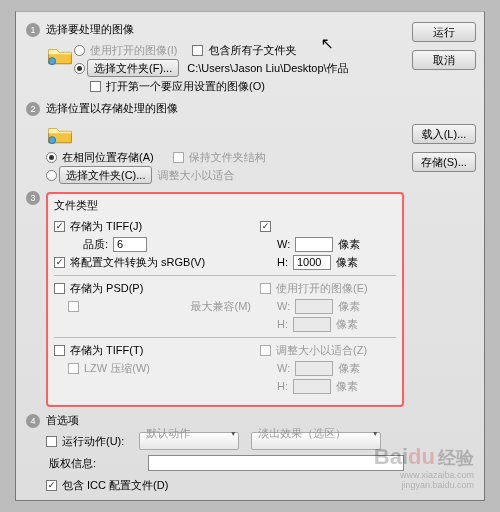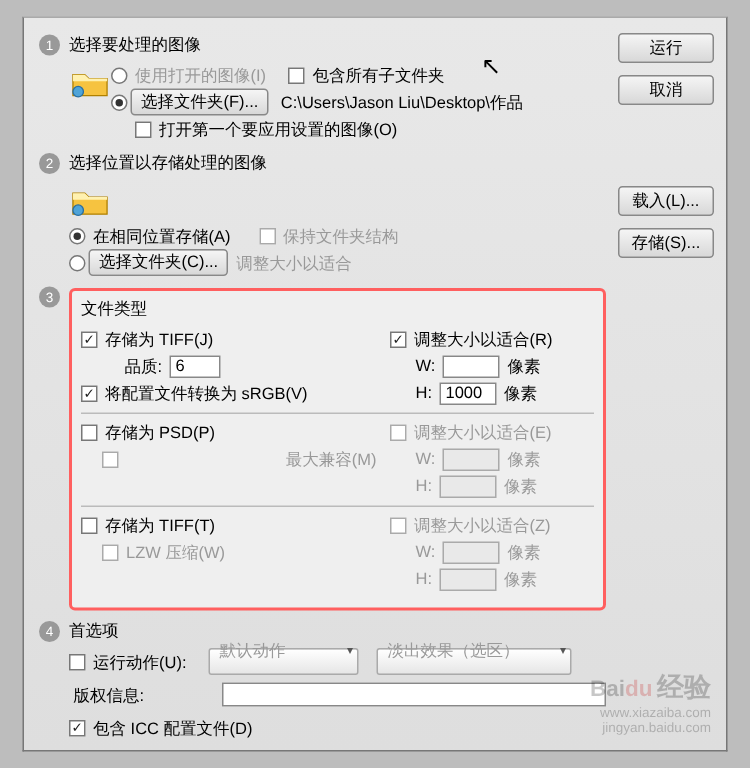--- a/index.html
+++ b/index.html
@@ -86,21 +86,21 @@
     border-radius: 2px; font-size: 11px; padding: 0 14px 16px 6px; position:relative;
     display:inline-flex; align-items:center;
   }
   .combo.dis { color:#999; border-color:#aaa;}
   .combo::after { content:"▾"; position:absolute; right:3px; font-size:8px; color:#555;}
   .longinp { height:16px; border:1px solid #888; background:#fff; flex:1; margin-left:6px;}
   .watermark {
     position:absolute; right:10px; bottom:10px;
     color:rgba(0,0,0,0.22); text-align:right; font-family: Arial;
   }
-  .watermark .big{font-size:15px; font-weight:bold;}
+  .watermark .big{font-size:22px; font-weight:bold;}
   .watermark .cn{font-size:18px; font-weight:bold;}
   .watermark .url{font-size:9px;}
   .cursor { position:absolute; top:22px; right:150px; font-size:16px; color:#000;}
 </style>
 </head>
 <body>
 
 <div class="window">
   <span class="cursor">↖</span>
 
@@ -188,21 +188,20 @@
                 <input class="inp" style="width: 34px;" value="6">
               </div>
               <div class="row">
                 <span class="cb on"></span>
                 <span class="lbl">将配置文件转换为 sRGB(V)</span>
               </div>
             </div>
             <div class="subright">
               <div class="row">
                 <span class="cb on"></span>
-                <span class="lbl">调整大小以适合(R)</span>
               </div>
               <div class="row" style="padding-left:14px;">
                 <span class="lbl">W:</span>
                 <input class="inp" style="width: 38px;" value="">
                 <span class="lbl">像素</span>
               </div>
               <div class="row" style="padding-left:14px;">
                 <span class="lbl">H:</span>
                 <input class="inp" style="width: 38px;" value="1000">
                 <span class="lbl">像素</span>
@@ -219,21 +218,21 @@
               </div>
               <div class="row" style="padding-left:14px;justify-content:space-between;">
                 <span class="cb dis"></span>
                 <span class="lbl dis">最大兼容(M)</span>
               </div>
               <div class="row"></div>
             </div>
             <div class="subright">
               <div class="row">
                 <span class="cb dis"></span>
-                <span class="lbl dis">调整大小以适合(E)</span>
+                <span class="lbl dis">使用打开的图像(E)</span>
               </div>
               <div class="row" style="padding-left:14px;">
                 <span class="lbl dis">W:</span>
                 <input class="inp dis" style="width: 38px;">
                 <span class="lbl dis">像素</span>
               </div>
               <div class="row" style="padding-left:14px;">
                 <span class="lbl dis">H:</span>
                 <input class="inp dis" style="width: 38px;">
                 <span class="lbl dis">像素</span>

